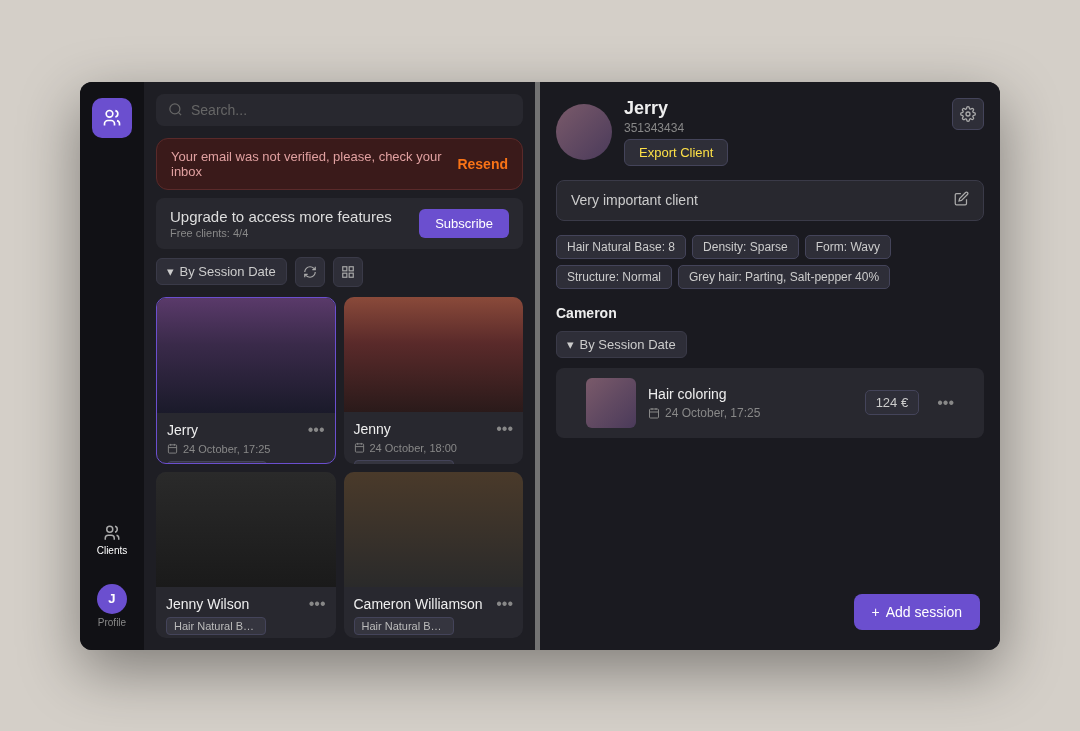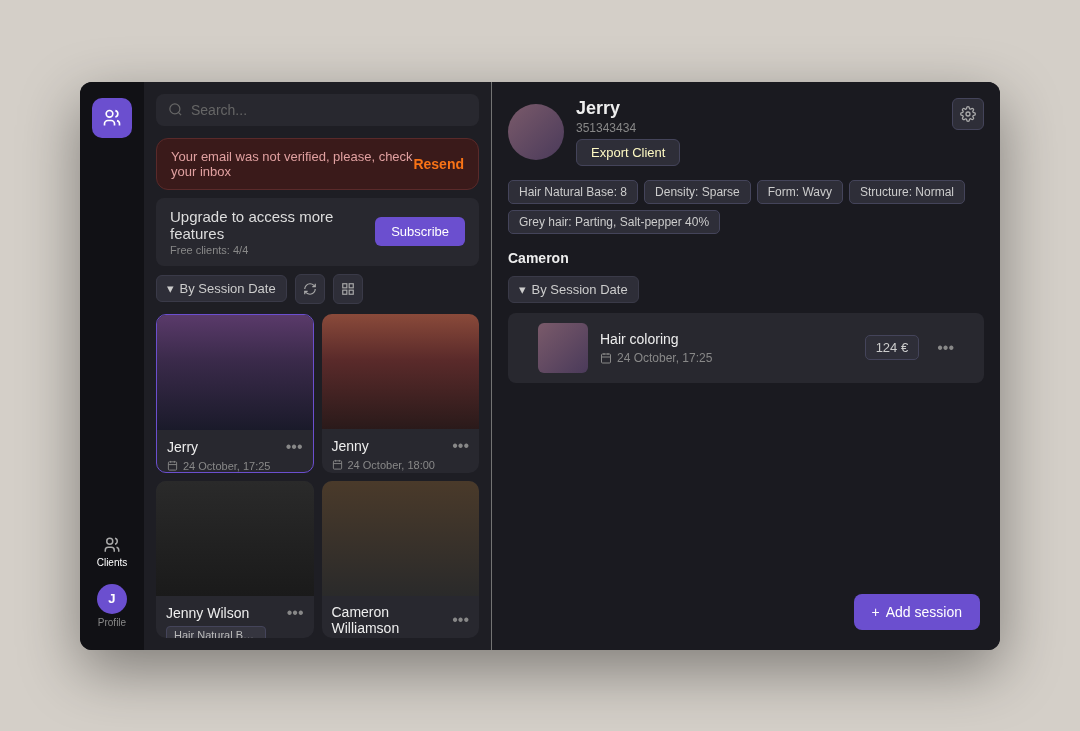--- a/index.html
+++ b/index.html
@@ -44,21 +44,21 @@
     }
     .sidebar-icon-btn.active {
       background: #6b4fcf;
       color: #fff;
     }
     .sidebar-bottom {
       margin-top: auto;
       display: flex;
       flex-direction: column;
       align-items: center;
-      gap: 4px;
+      gap: 16px;
     }
     .sidebar-nav-item {
       display: flex;
       flex-direction: column;
       align-items: center;
       gap: 3px;
       cursor: pointer;
       padding: 6px;
     }
     .sidebar-nav-label {
@@ -75,25 +75,25 @@
       background: #6b4fcf;
       display: flex;
       align-items: center;
       justify-content: center;
       color: #fff;
       font-size: 13px;
       font-weight: 600;
     }
     
     .left-panel {
-      width: 348px;
+      width: 396px;
       background: #1e1e24;
       display: flex;
       flex-direction: column;
-      border-right: 1px solid #737373;
+      border-right: 5px solid #737373;
     }
     .search-bar {
       margin: 12px;
       background: #28282f;
       border-radius: 8px;
       display: flex;
       align-items: center;
       padding: 8px 12px;
       gap: 8px;
     }
@@ -284,21 +284,21 @@
       font-size: 12px;
       color: #888;
       margin-top: 2px;
     }
     .export-btn {
       background: #2e2e38;
       border: 1px solid #44445a;
       border-radius: 6px;
       padding: 5px 14px;
       font-size: 13px;
-      color: #fef9c3;
+      color: #fde047;
       cursor: pointer;
       margin-top: 4px;
       display: inline-block;
     }
     .gear-btn {
       width: 32px;
       height: 32px;
       background: #2e2e38;
       border: 1px solid #44445a;
       border-radius: 6px;
@@ -588,20 +588,29 @@
         <button class="export-btn">Export Client</button>
       </div>
       <div class="gear-btn">
         <svg width="16" height="16" viewBox="0 0 24 24" fill="none" stroke="currentColor" stroke-width="2">
           <circle cx="12" cy="12" r="3"></circle>
           <path d="M19.4 15a1.65 1.65 0 0 0 .33 1.82l.06.06a2 2 0 0 1-2.83 2.83l-.06-.06a1.65 1.65 0 0 0-1.82-.33 1.65 1.65 0 0 0-1 1.51V21a2 2 0 0 1-4 0v-.09A1.65 1.65 0 0 0 9 19.4a1.65 1.65 0 0 0-1.82.33l-.06.06a2 2 0 0 1-2.83-2.83l.06-.06A1.65 1.65 0 0 0 4.68 15a1.65 1.65 0 0 0-1.51-1H3a2 2 0 0 1 0-4h.09A1.65 1.65 0 0 0 4.6 9a1.65 1.65 0 0 0-.33-1.82l-.06-.06a2 2 0 0 1 2.83-2.83l.06.06A1.65 1.65 0 0 0 9 4.68a1.65 1.65 0 0 0 1-1.51V3a2 2 0 0 1 4 0v.09a1.65 1.65 0 0 0 1 1.51 1.65 1.65 0 0 0 1.82-.33l.06-.06a2 2 0 0 1 2.83 2.83l-.06.06A1.65 1.65 0 0 0 19.4 9a1.65 1.65 0 0 0 1.51 1H21a2 2 0 0 1 0 4h-.09a1.65 1.65 0 0 0-1.51 1z"></path>
         </svg>
       </div>
     </div>
 
+    <div class="note-box">
+      <span class="note-text">Very important client</span>
+      <span class="edit-icon">
+        <svg width="15" height="15" viewBox="0 0 24 24" fill="none" stroke="#aaa" stroke-width="2">
+          <path d="M11 4H4a2 2 0 0 0-2 2v14a2 2 0 0 0 2 2h14a2 2 0 0 0 2-2v-7"></path>
+          <path d="M18.5 2.5a2.121 2.121 0 0 1 3 3L12 15l-4 1 1-4 9.5-9.5z"></path>
+        </svg>
+      </span>
+    </div>
 
     <div>
       <div class="hair-tags">
         <span class="hair-tag">Hair Natural Base: 8</span>
         <span class="hair-tag">Density: Sparse</span>
         <span class="hair-tag">Form: Wavy</span>
         <span class="hair-tag">Structure: Normal</span>
         <span class="hair-tag">Grey hair: Parting, Salt-pepper 40%</span>
       </div>
     </div>

